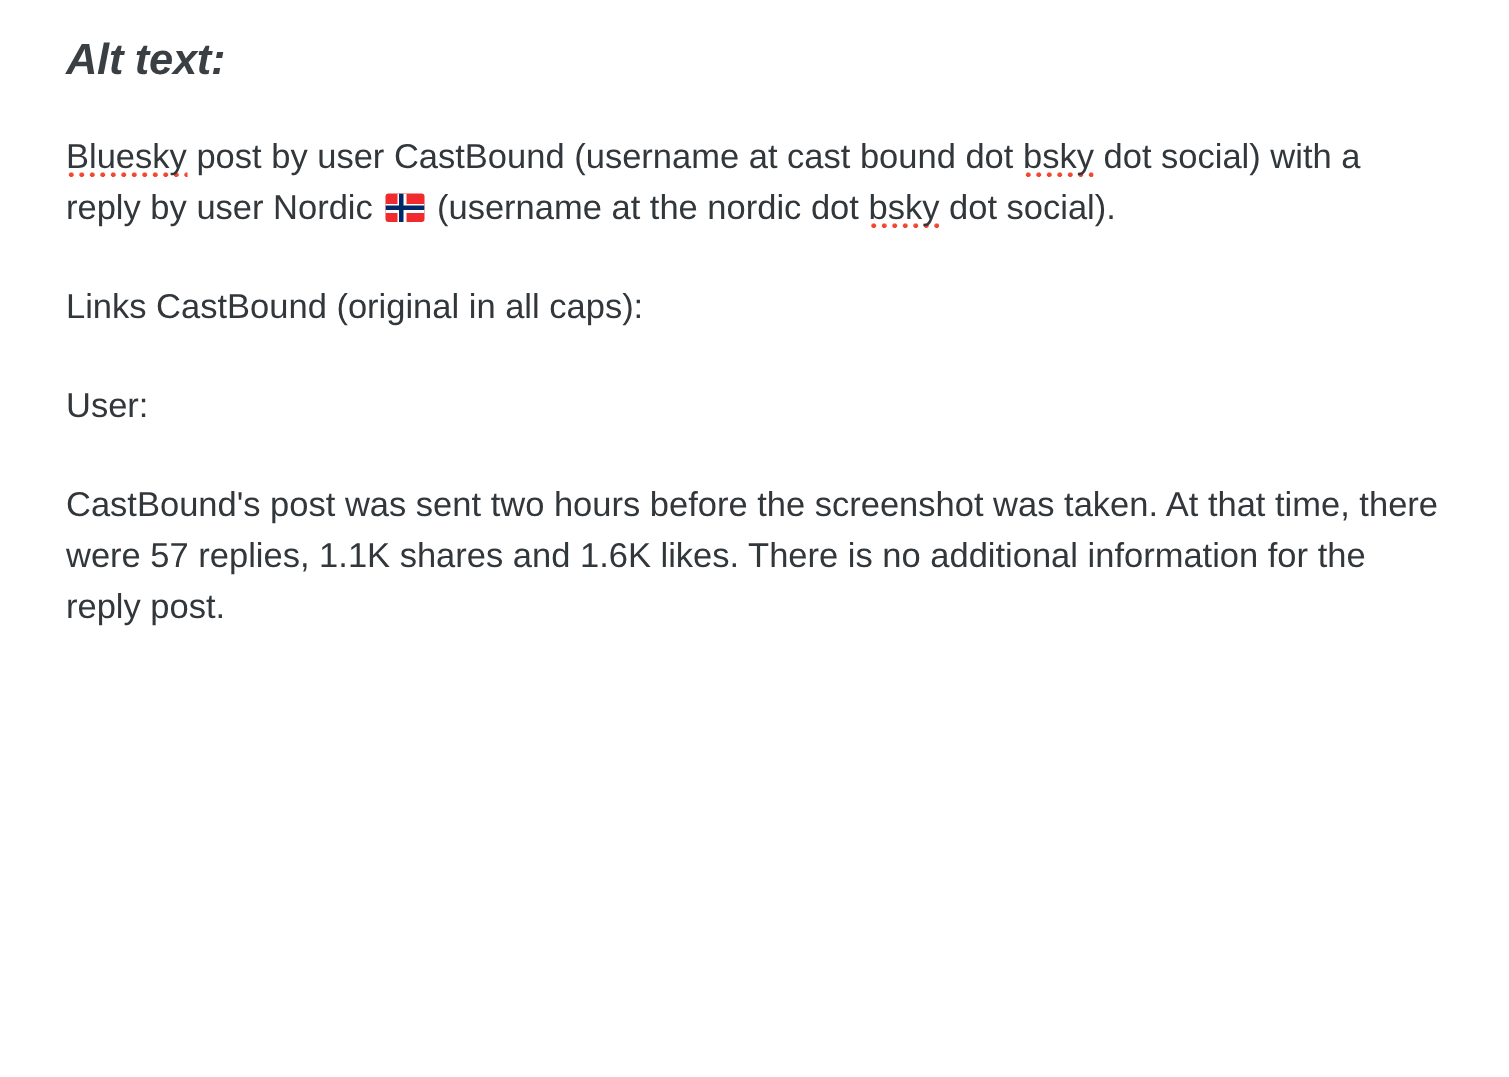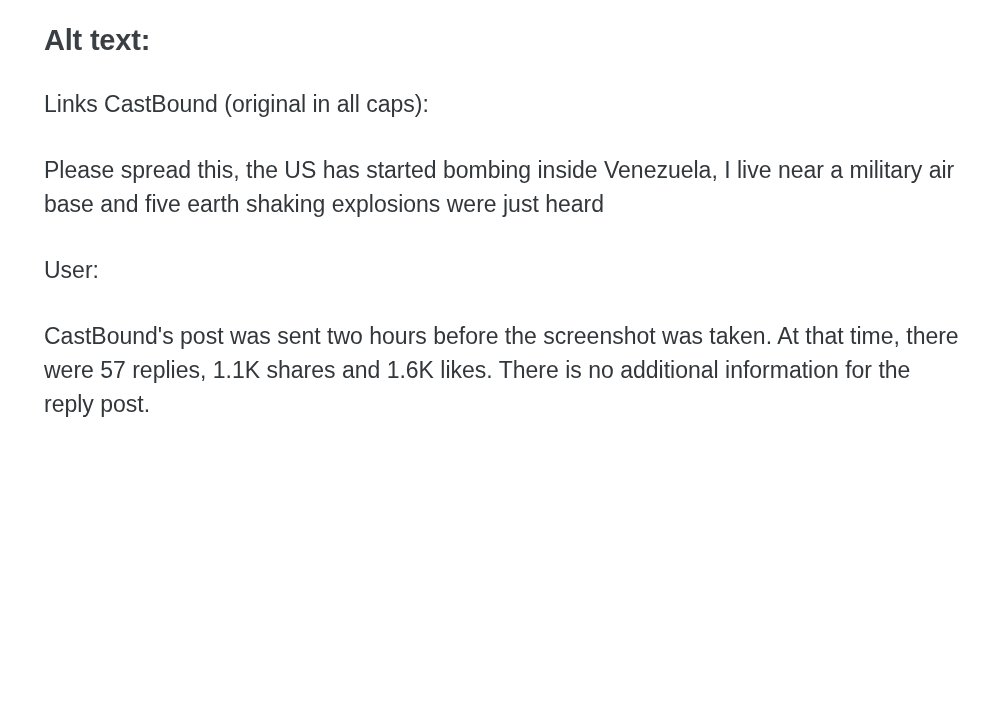--- a/index.html
+++ b/index.html
@@ -17,20 +17,21 @@
   .page {
     padding: 24px 44px 0 44px;
     box-sizing: border-box;
   }
   .doc-title {
     font-size: 29px;
     font-weight: bold;
     color: #3a3f44;
     margin: 0 0 30px 0;
     letter-spacing: -0.2px;
+    font-style: italic;
   }
   p.para {
     font-size: 23px;
     line-height: 34px;
     margin: 0 0 32px 0;
     color: #32373b;
     max-width: 930px;
   }
   p.para:last-child {
     margin-bottom: 12px;
@@ -92,18 +93,18 @@
     background: #002868;
     z-index: 2;
   }
 </style>
 </head>
 <body>
 
 <div class="page">
   <h1 class="doc-title">Alt text:</h1>
   <div id="body-container">
+      <p class="para"><span class="misspell">Bluesky</span> post by user CastBound (username at cast bound dot <span class="misspell">bsky</span> dot social) with a reply by user Nordic <span class="flag-img" title="🇳🇴"><span class="flag-inner-v"></span><span class="flag-inner-h"></span></span> (username at the nordic dot <span class="misspell">bsky</span> dot social).</p>
       <p class="para">Links CastBound (original in all caps):</p>
-      <p class="para">Please spread this, the US has started bombing inside Venezuela, I live near a military air base and five earth shaking explosions were just heard</p>
       <p class="para">User:</p>
       <p class="para">CastBound's post was sent two hours before the screenshot was taken. At that time, there were 57 replies, 1.1K shares and 1.6K likes. There is no additional information for the reply post.</p>
     </div>
 </div>
 
 </body></html>

